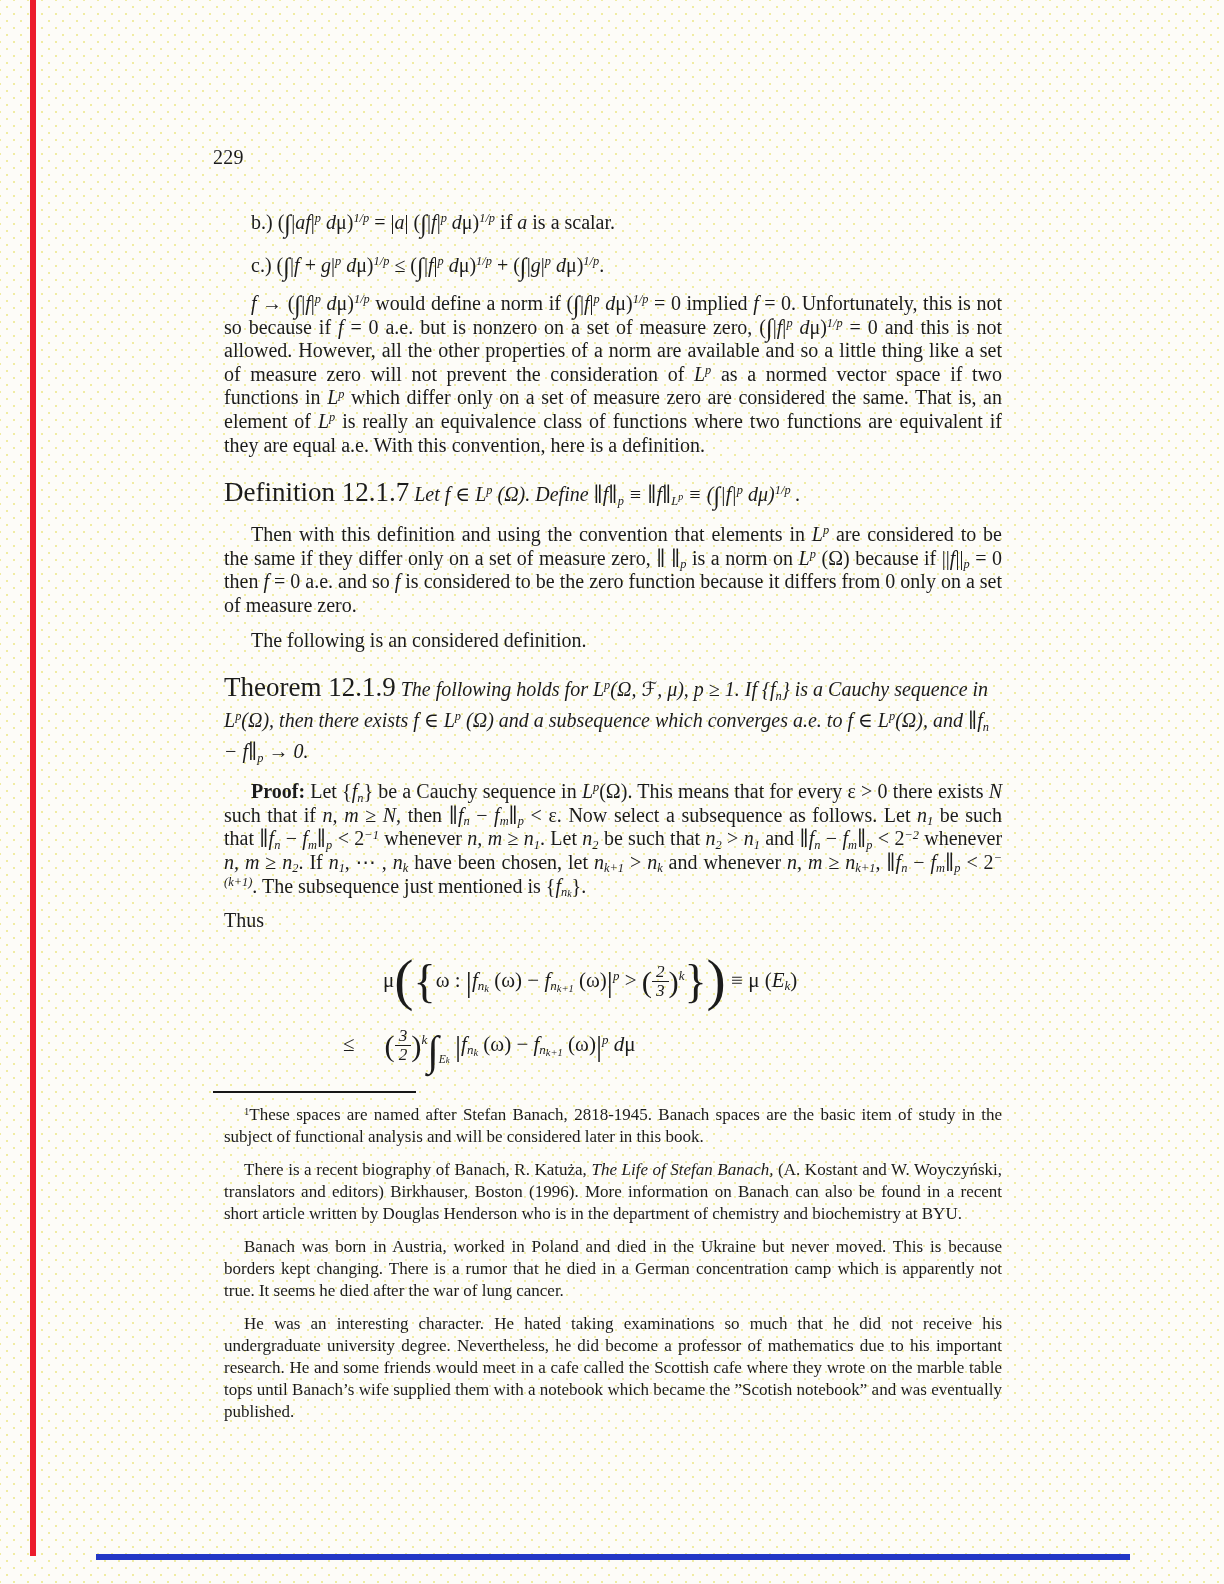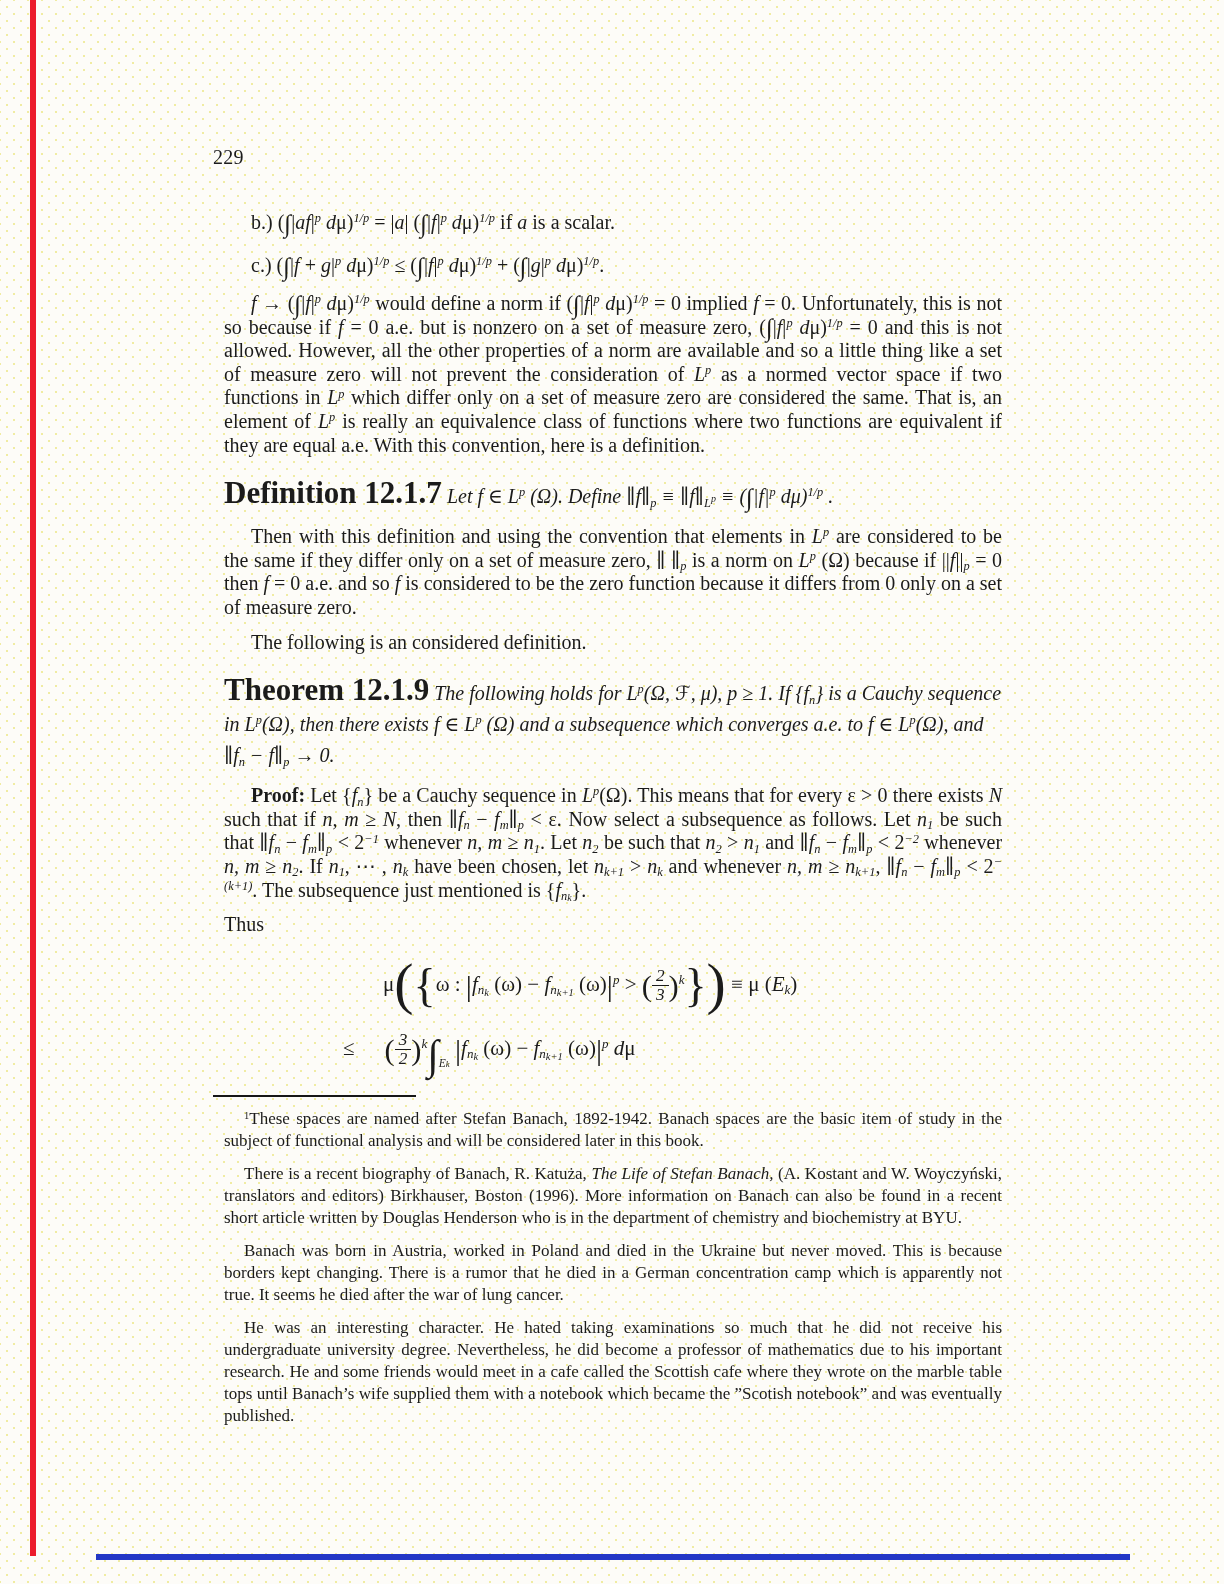--- a/index.html
+++ b/index.html
@@ -22,21 +22,21 @@
 
   p{margin:11px;font-size:20px;line-height:23.6px;text-align:justify}
   .line{line-height:32px;text-align:left}
   .ind{text-indent:27px}
   .thm{font-style:italic;line-height:31px;margin-top:20px;margin-bottom:13px;text-align:left}
 
   
   .s-r{}
   .s-i{font-style:italic}
   .s-b{font-weight:bold}
-  .s-h{font-style:normal;font-weight:bold;font-size:31px}
+  .s-h{font-style:normal;font-weight:normal;font-size:27px}
   .s-sup{font-size:.62em;font-style:italic;position:relative;top:-.55em;line-height:0}
   .s-sub{font-size:.62em;font-style:italic;position:relative;top:.28em;line-height:0}
   .s-ss{font-size:.5em;font-style:italic;position:relative;top:.48em;line-height:0}
   .s-sp{font-size:.5em;font-style:italic;position:relative;top:-.15em;line-height:0}
   .s-fnl{font-size:.6em;position:relative;top:-.55em;line-height:0;color:#2b3aa0}
   .s-fn{font-size:.62em;position:relative;top:-.45em;line-height:0}
   .s-int2{font-size:1.25em;line-height:0;position:relative;top:.1em}
   .s-d1{font-size:2.75em;line-height:0;vertical-align:middle;position:relative;top:-.04em;font-weight:300}
   .s-d2{font-size:2.2em;line-height:0;vertical-align:middle;position:relative}
   .s-d3{font-size:1.45em;line-height:0;vertical-align:middle;position:relative}
@@ -80,17 +80,17 @@
 
   <p class="thm"><span class="s-h">Theorem 12.1.9</span><span class="s-r">  The following holds for L</span><span class="s-sup">p</span><span class="s-r">(Ω, ℱ, μ), p ≥ 1. If {f</span><span class="s-sub">n</span><span class="s-r">} is a Cauchy sequence in L</span><span class="s-sup">p</span><span class="s-r">(Ω), then there exists f ∈ L</span><span class="s-sup">p</span><span class="s-r"> (Ω) and a subsequence which converges a.e. to f ∈ L</span><span class="s-sup">p</span><span class="s-r">(Ω), and ∥f</span><span class="s-sub">n</span><span class="s-r"> − f∥</span><span class="s-sub">p</span><span class="s-r"> → 0.</span></p>
 
   <p class="para ind" style="margin-top:8px"><span class="s-b">Proof: </span><span class="s-r">Let {</span><span class="s-i">f</span><span class="s-sub">n</span><span class="s-r">} be a Cauchy sequence in </span><span class="s-i">L</span><span class="s-sup">p</span><span class="s-r">(Ω).  This means that for every ε &gt; 0 there exists </span><span class="s-i">N</span><span class="s-r"> such that if </span><span class="s-i">n, m</span><span class="s-r"> ≥ </span><span class="s-i">N</span><span class="s-r">, then ∥</span><span class="s-i">f</span><span class="s-sub">n</span><span class="s-r"> − </span><span class="s-i">f</span><span class="s-sub">m</span><span class="s-r">∥</span><span class="s-sub">p</span><span class="s-r"> &lt; ε.  Now select a subsequence as follows. Let </span><span class="s-i">n</span><span class="s-sub">1</span><span class="s-r"> be such that ∥</span><span class="s-i">f</span><span class="s-sub">n</span><span class="s-r"> − </span><span class="s-i">f</span><span class="s-sub">m</span><span class="s-r">∥</span><span class="s-sub">p</span><span class="s-r"> &lt; 2</span><span class="s-sup">−1</span><span class="s-r"> whenever </span><span class="s-i">n, m</span><span class="s-r"> ≥ </span><span class="s-i">n</span><span class="s-sub">1</span><span class="s-r">. Let </span><span class="s-i">n</span><span class="s-sub">2</span><span class="s-r"> be such that </span><span class="s-i">n</span><span class="s-sub">2</span><span class="s-r"> &gt; </span><span class="s-i">n</span><span class="s-sub">1</span><span class="s-r"> and ∥</span><span class="s-i">f</span><span class="s-sub">n</span><span class="s-r"> − </span><span class="s-i">f</span><span class="s-sub">m</span><span class="s-r">∥</span><span class="s-sub">p</span><span class="s-r"> &lt; 2</span><span class="s-sup">−2</span><span class="s-r"> whenever </span><span class="s-i">n, m</span><span class="s-r"> ≥ </span><span class="s-i">n</span><span class="s-sub">2</span><span class="s-r">.  If </span><span class="s-i">n</span><span class="s-sub">1</span><span class="s-r">, ⋯ , </span><span class="s-i">n</span><span class="s-sub">k</span><span class="s-r"> have been chosen, let </span><span class="s-i">n</span><span class="s-sub">k+1</span><span class="s-r"> &gt; </span><span class="s-i">n</span><span class="s-sub">k</span><span class="s-r"> and whenever </span><span class="s-i">n, m</span><span class="s-r"> ≥ </span><span class="s-i">n</span><span class="s-sub">k+1</span><span class="s-r">, ∥</span><span class="s-i">f</span><span class="s-sub">n</span><span class="s-r"> − </span><span class="s-i">f</span><span class="s-sub">m</span><span class="s-r">∥</span><span class="s-sub">p</span><span class="s-r"> &lt; 2</span><span class="s-sup">−(k+1)</span><span class="s-r">.  The subsequence just mentioned is {</span><span class="s-i">f</span><span class="s-sub">n</span><span class="s-ss">k</span><span class="s-r">}.</span></p>
   <p class="para"><span class="s-r">Thus</span></p>
 
   <div class="eq eq1"><span class="s-r">μ</span><span class="s-d1">(</span><span class="s-d2">{</span><span class="s-r">ω : </span><span class="s-d3">|</span><span class="s-i">f</span><span class="s-sub">n</span><span class="s-ss">k</span><span class="s-r"> (ω) − </span><span class="s-i">f</span><span class="s-sub">n</span><span class="s-ss">k+1</span><span class="s-r"> (ω)</span><span class="s-d3">|</span><span class="s-sup">p</span><span class="s-r"> &gt; </span><span class="s-d3">(</span><span class="frac"><span class="num">2</span><span class="den">3</span></span><span class="s-d3">)</span><span class="s-sup">k</span><span class="s-d2">}</span><span class="s-d1">)</span><span class="s-r"> ≡ μ (</span><span class="s-i">E</span><span class="s-sub">k</span><span class="s-r">)</span></div>
   <div class="eq eq2"><span class="s-r">≤</span><span class="s-gap"></span><span class="s-d3">(</span><span class="frac"><span class="num">3</span><span class="den">2</span></span><span class="s-d3">)</span><span class="s-sup">k</span><span class="s-int">∫</span><span class="s-isub">E</span><span class="s-isub2">k</span><span class="s-r"> </span><span class="s-d3">|</span><span class="s-i">f</span><span class="s-sub">n</span><span class="s-ss">k</span><span class="s-r"> (ω) − </span><span class="s-i">f</span><span class="s-sub">n</span><span class="s-ss">k+1</span><span class="s-r"> (ω)</span><span class="s-d3">|</span><span class="s-sup">p</span><span class="s-i"> d</span><span class="s-r">μ</span></div>
 
   <div class="fnrule"></div>
-  <p class="fn"><span class="s-fn">1</span><span class="s-r">These spaces are named after Stefan Banach, 1892-1942.  Banach spaces are the basic item of study in the subject of functional analysis and will be considered later in this book.</span></p>
+  <p class="fn"><span class="s-fn">1</span><span class="s-r">These spaces are named after Stefan Banach, 2818-1945.  Banach spaces are the basic item of study in the subject of functional analysis and will be considered later in this book.</span></p>
   <p class="fn"><span class="s-r">There is a recent biography of Banach, R. Katuża, </span><span class="s-i">The Life of Stefan Banach,</span><span class="s-r"> (A. Kostant and W. Woyczyński, translators and editors) Birkhauser, Boston (1996).  More information on Banach can also be found in a recent short article written by Douglas Henderson who is in the department of chemistry and biochemistry at BYU.</span></p>
   <p class="fn"><span class="s-r">Banach was born in Austria, worked in Poland and died in the Ukraine but never moved.  This is because borders kept changing.  There is a rumor that he died in a German concentration camp which is apparently not true. It seems he died after the war of lung cancer.</span></p>
   <p class="fn"><span class="s-r">He was an interesting character. He hated taking examinations so much that he did not receive his undergraduate university degree. Nevertheless, he did become a professor of mathematics due to his important research. He and some friends would meet in a cafe called the Scottish cafe where they wrote on the marble table tops until Banach’s wife supplied them with a notebook which became the ”Scotish notebook” and was eventually published.</span></p>
 </div>
 
 </body></html>

